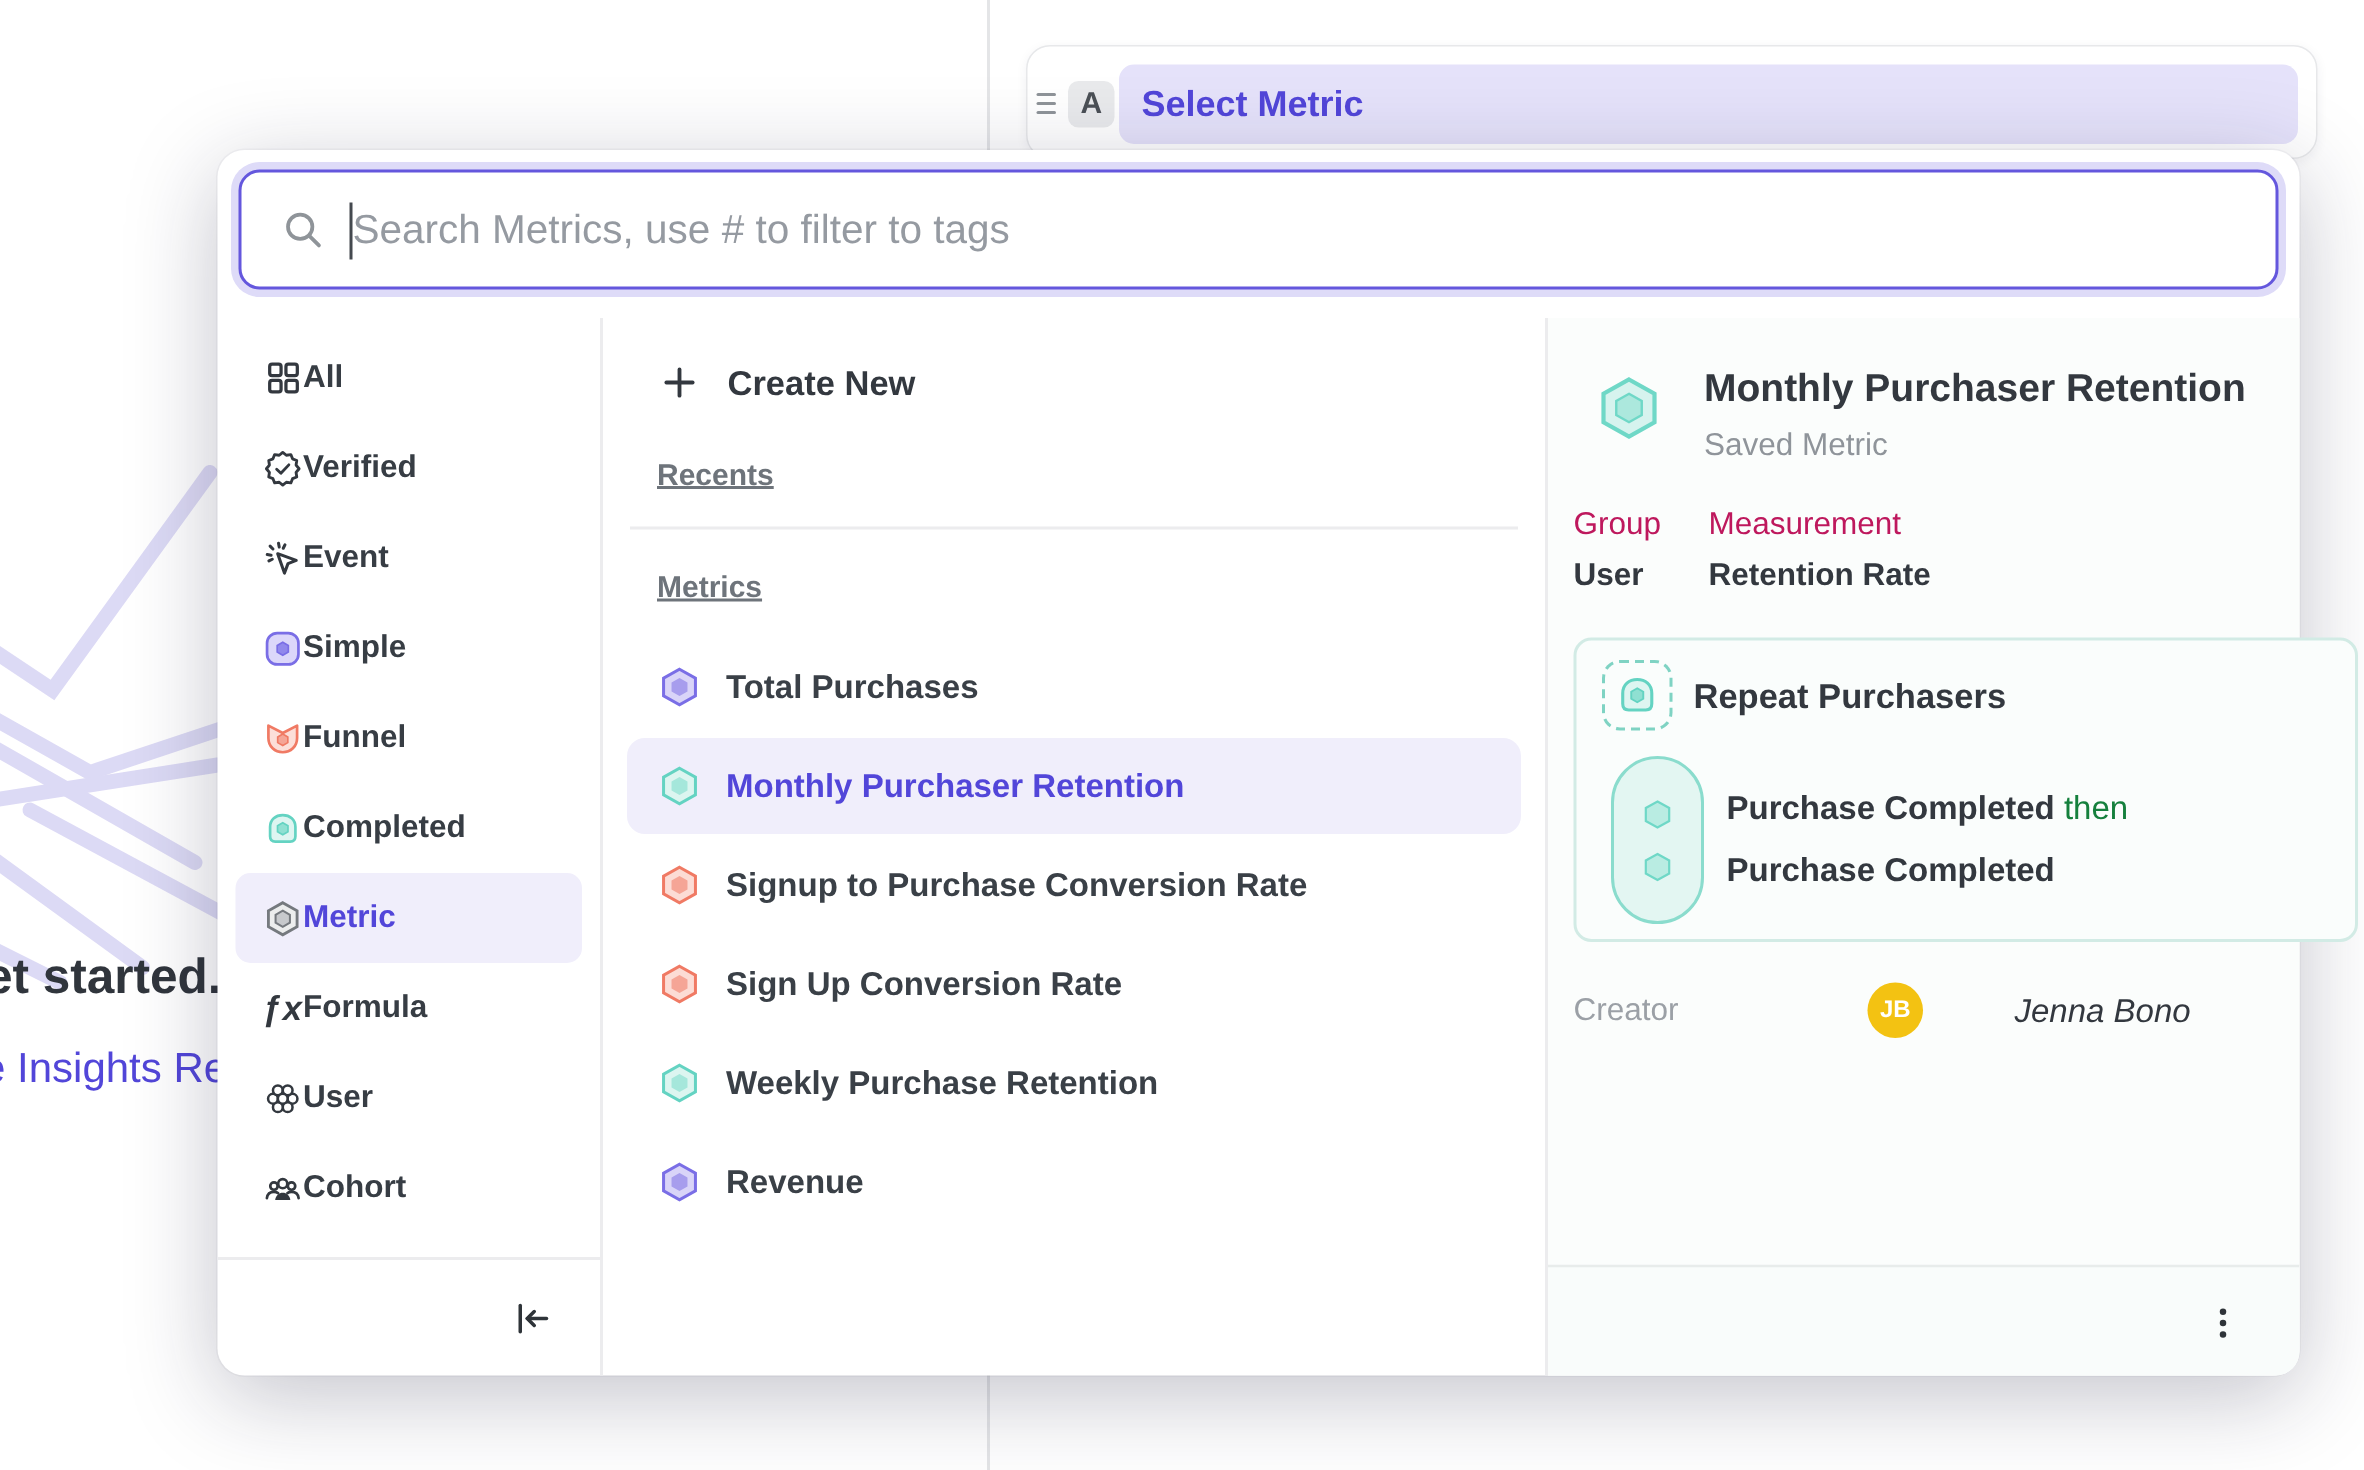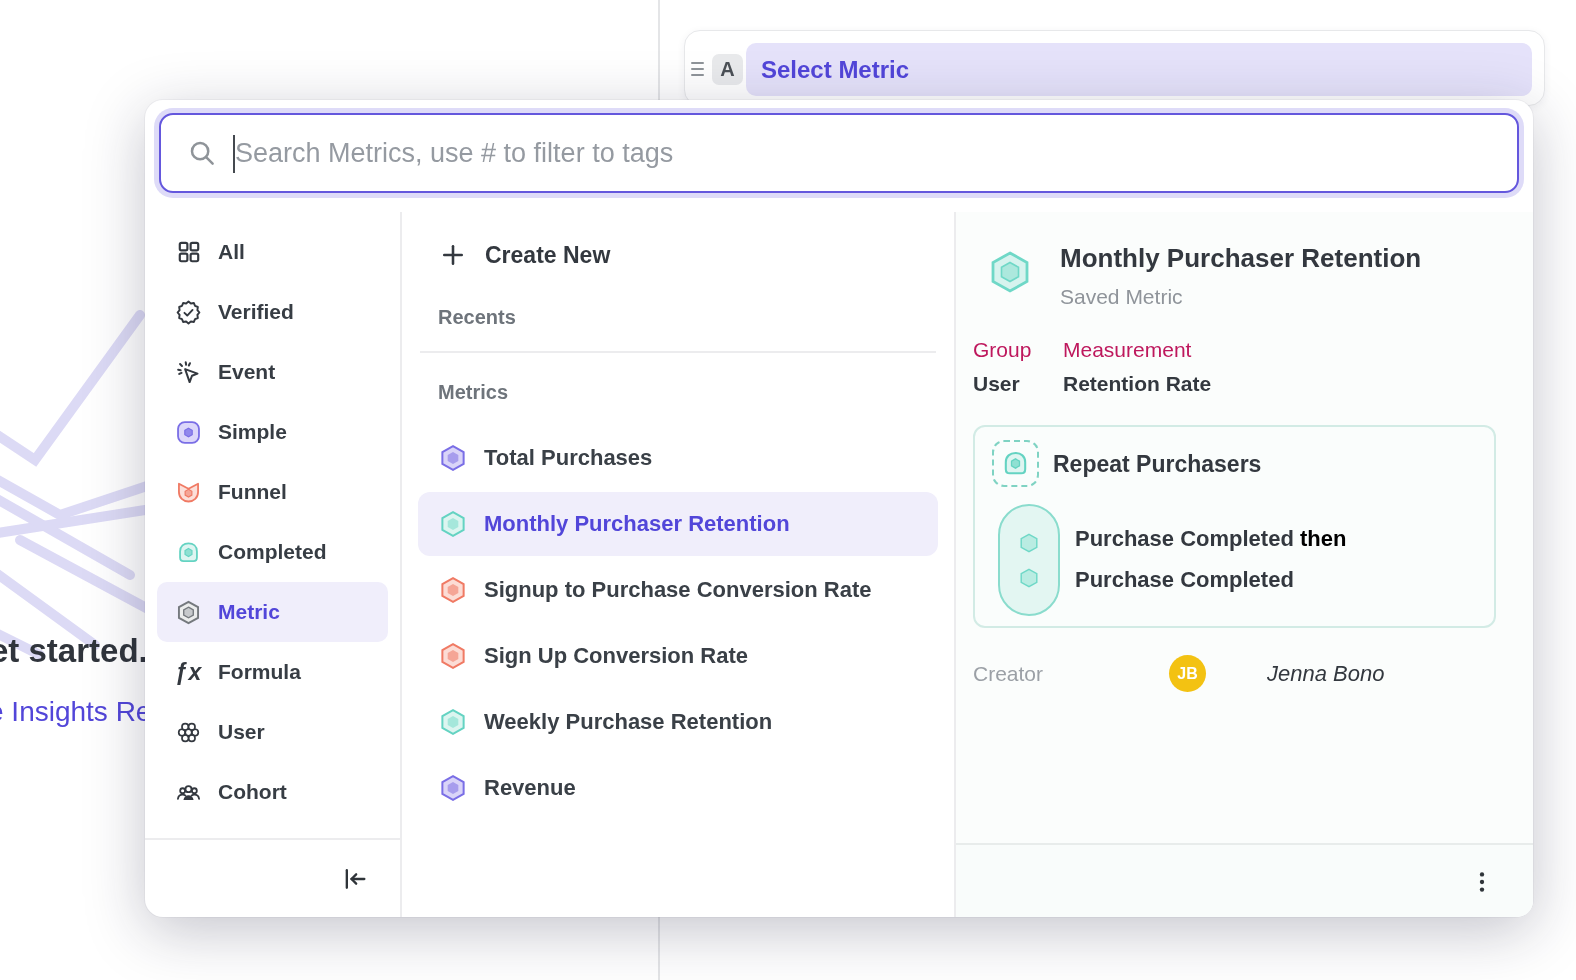--- a/index.html
+++ b/index.html
@@ -35,33 +35,33 @@
                   font-size:27px; color:#3d434a; }
   .search-input::placeholder { color:#959aa1; }
   .caret { position:absolute; left:72px; top:20px; width:2px; height:38px; background:#44494f; }
 
   .columns { position:absolute; top:112px; left:0; right:0; bottom:0; display:flex; }
 
   
   .sidebar { width:255px; position:relative; }
   .side-items { padding-top:10px; }
   .side-item { height:60px; margin:0 12px; padding-left:18px; border-radius:10px;
-               display:flex; align-items:center; gap:16px; font-size:21px; font-weight:600; color:#373d44; cursor:pointer; }
+               display:flex; align-items:center; font-size:21px; font-weight:600; color:#373d44; cursor:pointer; }
   .side-item.selected { background:#f0eefb; color:#5246d9; }
   .side-item .ic { width:27px; height:27px; display:flex; align-items:center; justify-content:center; }
   .fx { font-size:23px; font-weight:700; font-style:italic; color:#33383f; letter-spacing:1px; }
   .side-footer { position:absolute; bottom:0; left:0; right:0; height:79px; border-top:2px solid #ececee;
                  display:flex; align-items:center; justify-content:flex-end; padding-right:28px; border-radius:0 0 0 18px; }
   .collapse-btn { width:34px; height:34px; display:flex; align-items:center; justify-content:center; cursor:pointer; }
 
   
-  .middle { width:556px; border-left:2px solid #ececee; border-right:2px solid #ececee; padding:0 16px; position:relative; }
+  .middle { width:632px; border-left:2px solid #ececee; border-right:2px solid #ececee; padding:0 16px; position:relative; }
   .create-row { margin-top:20px; height:46px; display:flex; align-items:center; gap:17px; padding-left:20px;
                 font-size:23px; font-weight:700; color:#33383f; cursor:pointer; border-radius:12px; }
-  .section-label { margin:28px 0 0 20px; font-size:20px; font-weight:700; color:#6e747b; }
+  .section-label { margin:28px 0 0 20px; font-size:20px; font-weight:700; color:#6e747b;text-decoration:underline; }
   .m-row { height:64px; margin-top:2px; display:flex; align-items:center; gap:16px; padding-left:20px;
            border-radius:12px; font-size:22px; font-weight:700; color:#3a4047; cursor:pointer; }
   .m-row.selected { background:#f0eefb; color:#5246d9; }
   .m-row .ic, .create-row .ic { width:30px; height:30px; flex:0 0 auto; display:flex; align-items:center; justify-content:center; }
   .m-row:first-of-type { margin-top:0; }
   .mid-divider { height:2px; background:#ececee; margin:22px 2px 0 2px; }
   .recent-row { margin-top:24px; }
   .metrics-stack { margin-top:22px; }
 
   
@@ -74,21 +74,21 @@
   .meta-value { font-size:21px; font-weight:700; color:#33383f; margin-top:10px; }
   .r-card { position:absolute; left:17px; top:213px; width:523px; height:203px; background:#fafdfc;
             border:2px solid #d2ebe5; border-radius:12px; }
   .dashed-box { position:absolute; left:17px; top:13px; width:47px; height:47px; border:2px dashed #7fd3c3;
                 border-radius:12px; display:flex; align-items:center; justify-content:center; }
   .card-title { position:absolute; left:78px; top:24px; font-size:23px; font-weight:700; color:#33383f; }
   .capsule { position:absolute; left:23px; top:77px; width:62px; height:112px; background:#e3f6f2;
              border:2px solid #8adccd; border-radius:31px; display:flex; flex-direction:column;
              align-items:center; justify-content:center; gap:13px; }
   .step1 { position:absolute; left:100px; top:99px; font-size:22px; font-weight:700; color:#33383f; white-space:nowrap; }
-  .step1 .then { font-weight:700; color:#000000; }
+  .step1 .then { font-weight:400; color:#15803d; }
   .step2 { position:absolute; left:100px; top:140px; font-size:22px; font-weight:700; color:#33383f; white-space:nowrap; }
   .creator-row { position:absolute; left:17px; top:443px; display:flex; align-items:center;gap:44px; }
   .creator-label { font-size:21px; color:#9ba0a6; width:152px; }
   .avatar { width:37px; height:37px; border-radius:50%; background:#f3c212; color:#fff; font-size:16px; font-weight:700;
             display:flex; align-items:center; justify-content:center; }
   .creator-name { margin-left:17px; font-size:22px; color:#33383f;font-style:italic; }
   .r-footer { position:absolute; left:0; right:0; bottom:0; height:74px; border-top:2px solid #e8eceb;
               border-radius:0 0 16px 0; background:#f9fcfb; }
   .kebab-btn { position:absolute; right:33px; top:19px; width:36px; height:36px; display:flex;
                align-items:center; justify-content:center; cursor:pointer; }

